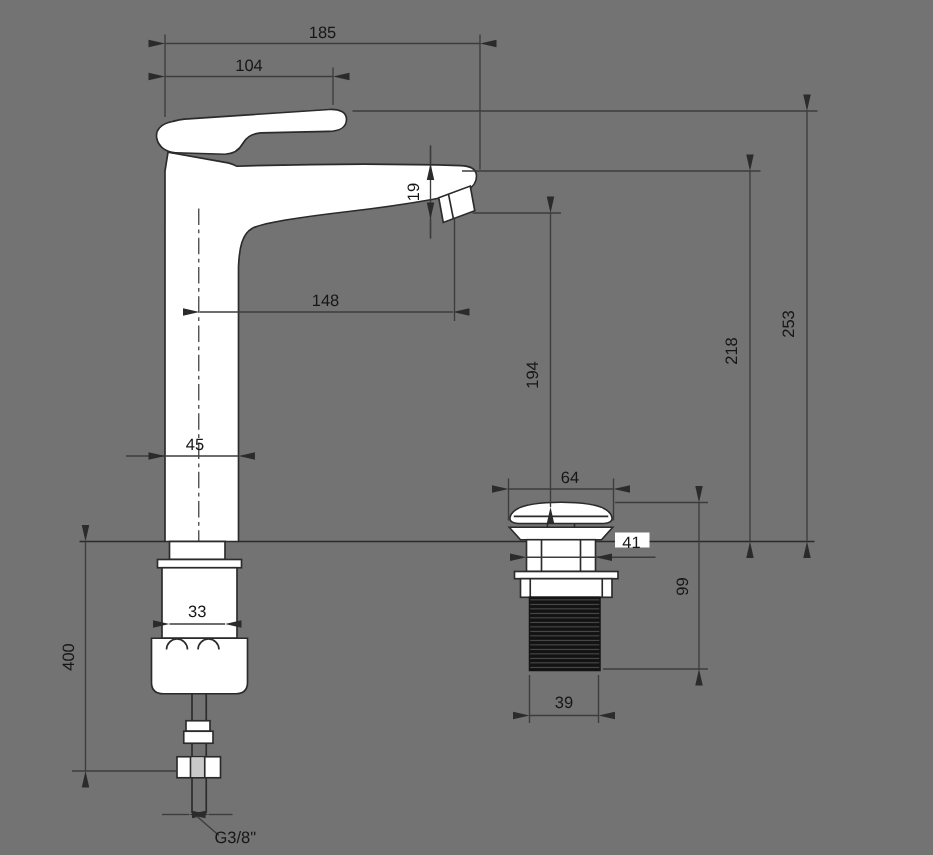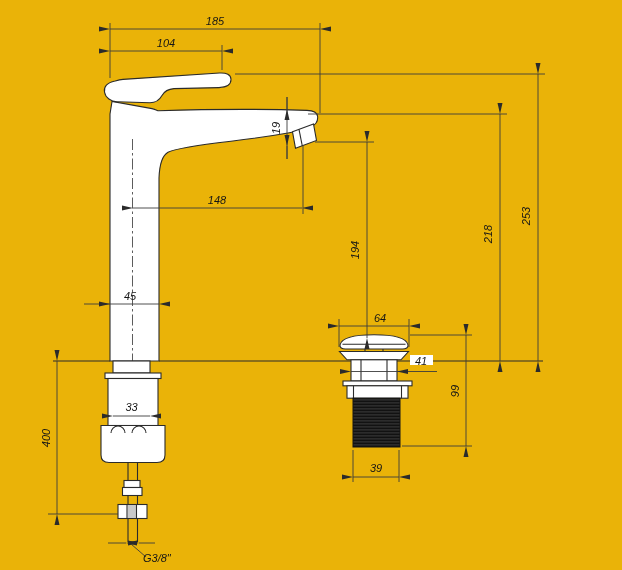--- a/index.html
+++ b/index.html
@@ -1,17 +1,17 @@
 <!DOCTYPE html>
 <html><head>
 <meta charset="utf-8">
 <style>
   html,body{margin:0;padding:0;background:#ffffff;}
-  .canvas{position:relative;width:622px;height:570px;background:#eab308;overflow:hidden;
-          font-family:"Liberation Sans",sans-serif;font-style:italic;}
+  .canvas{position:relative;width:622px;height:570px;background:#737373;overflow:hidden;
+          font-family:"Liberation Sans",sans-serif;}
   svg text{font-family:"Liberation Sans",sans-serif;font-size:11px;fill:#161616;}
   .obj{fill:#ffffff;stroke:#2b2b2b;stroke-width:1.1;}
   .ln {fill:none;stroke:#2b2b2b;stroke-width:1.1;}
   .dim{fill:none;stroke:#3c3c3c;stroke-width:0.9;}
   .cl {fill:none;stroke:#4a4a4a;stroke-width:0.9;stroke-dasharray:11 3 2.5 3;}
   .shade{fill:#c9c9c9;stroke:none;}
   .patch{fill:#ffffff;stroke:none;}
 </style>
 </head>
 <body>

